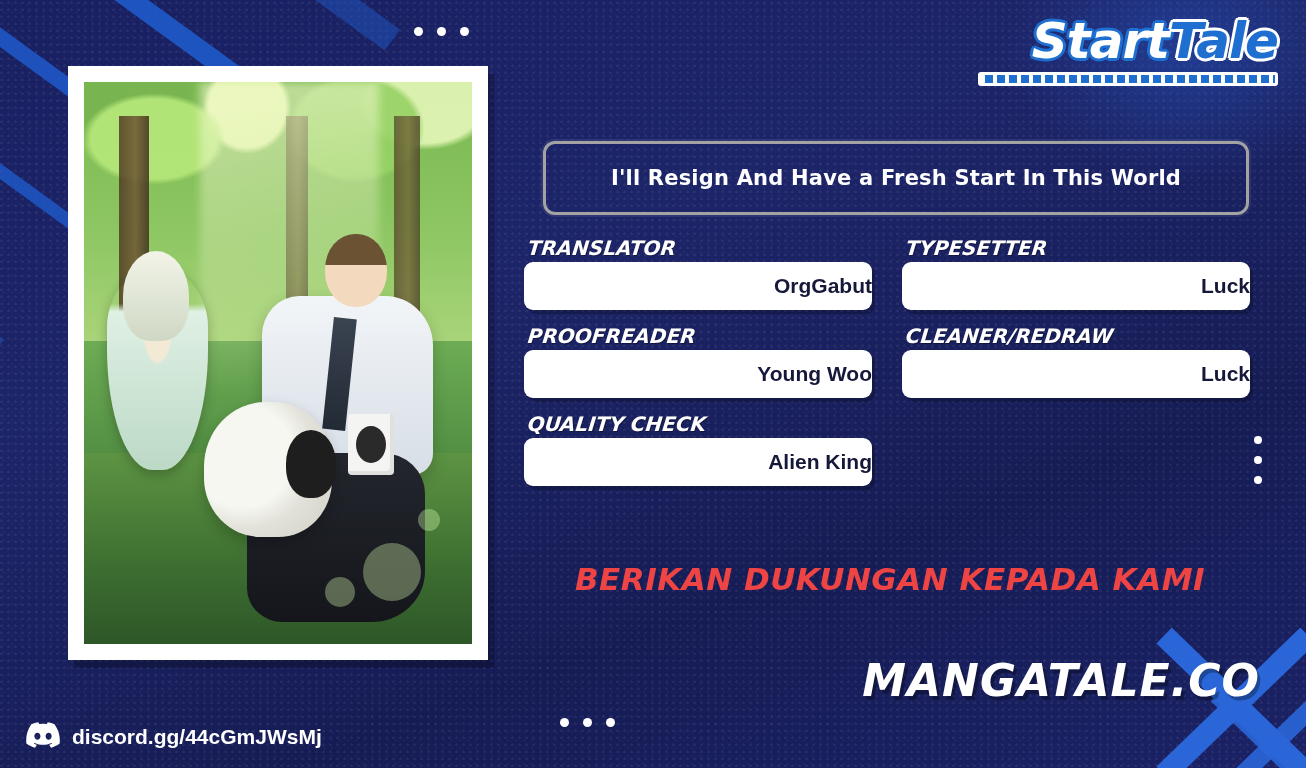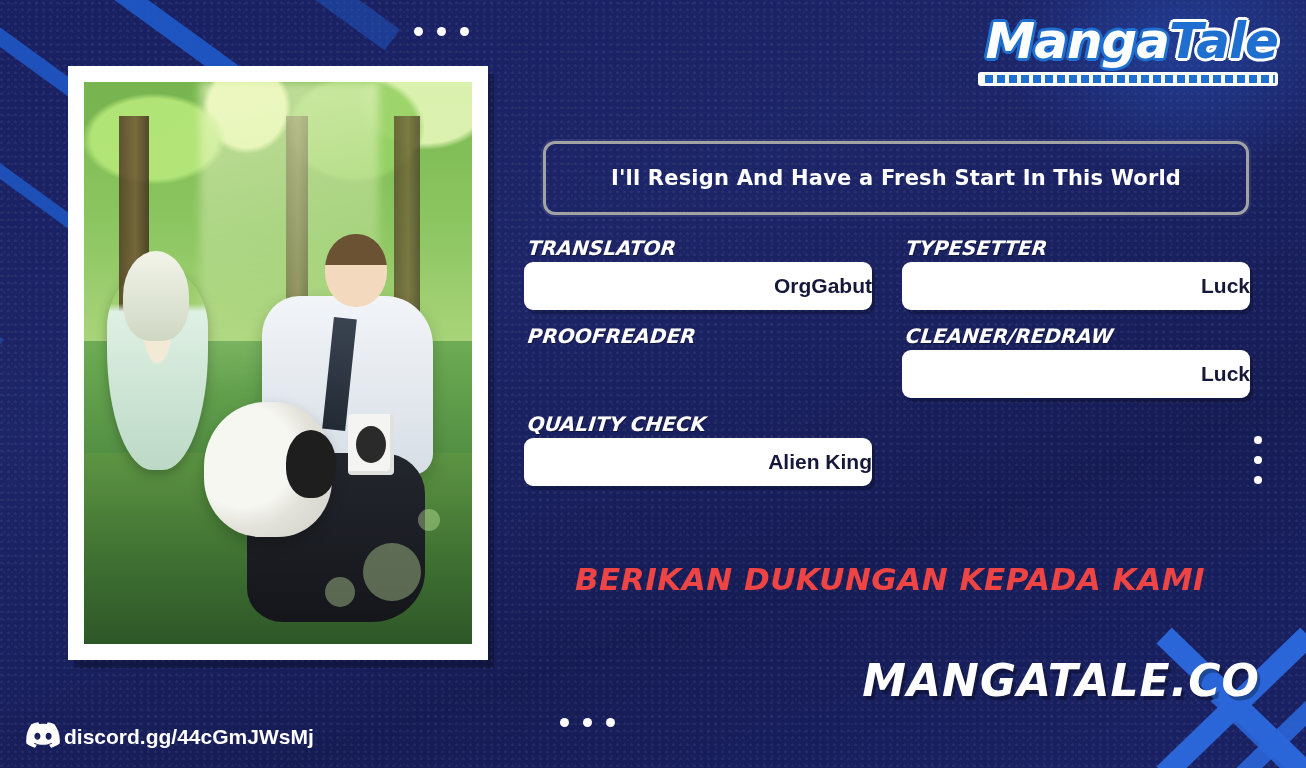--- a/index.html
+++ b/index.html
@@ -259,21 +259,21 @@
   .dots { position: absolute; display: flex; gap: 14px; }
   .dots i { width: 9px; height: 9px; border-radius: 50%; background: #ffffff; display:block; }
   .dots.top { left: 414px; top: 27px; }
   .dots.bottom { left: 560px; top: 718px; }
   .dots.right { right: 44px; top: 436px; flex-direction: column; gap: 12px; }
   .dots.right i { width: 8px; height: 8px; }
 
   
   .discord {
     position: absolute; left: 26px; bottom: 16px;
-    display: flex; align-items: center; gap: 4px;
+    display: flex; align-items: center; gap: 12px;
   }
   .discord-text {
     color: #ffffff; font-weight: bold; font-size: 21px;
     font-family: "Liberation Sans", sans-serif;
   }
 </style>
 </head>
 <body>
 
 <div class="bg">
@@ -286,21 +286,21 @@
   <div class="stripe s5"></div>
   <div class="corner-chev">
     <i class="a"></i>
       <i class="b"></i>
       <i class="c"></i>
       <i class="d"></i>
   </div>
 </div>
 
 <div class="logo">
-  <div class="logo-text"><span>Manga</span><span class="accent">Tale</span></div>
+  <div class="logo-text"><span>Start</span><span class="accent">Tale</span></div>
   <div class="logo-bar"></div>
 </div>
 
 <div class="cover-frame">
   <div class="cover-img">
     <div class="cv canopy"></div>
     <div class="cv trunk t1"></div>
     <div class="cv trunk t2"></div>
     <div class="cv trunk t3"></div>
     <div class="cv sunbeam"></div>
@@ -335,20 +335,23 @@
     <div class="col">
       <div class="label">TYPESETTER</div>
       <div class="pill">
         <span>Luck</span>
       </div>
     </div>
   </div>
   <div class="row">
     <div class="col">
       <div class="label">PROOFREADER</div>
+      <div class="pill">
+        <span>Young Woo</span>
+      </div>
     </div>
     <div class="col">
       <div class="label">CLEANER/REDRAW</div>
       <div class="pill">
         <span>Luck</span>
       </div>
     </div>
   </div>
   <div class="row">
     <div class="col">

